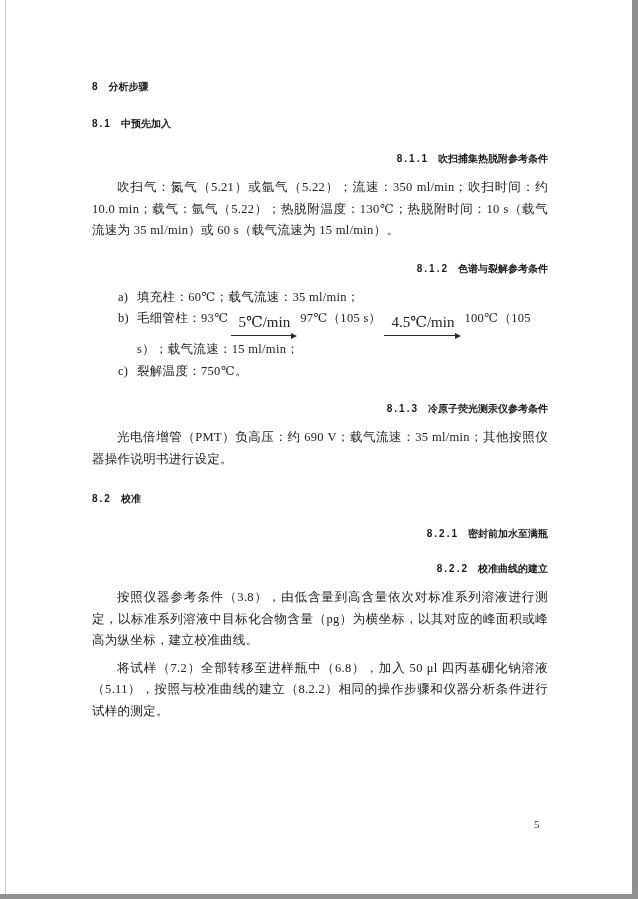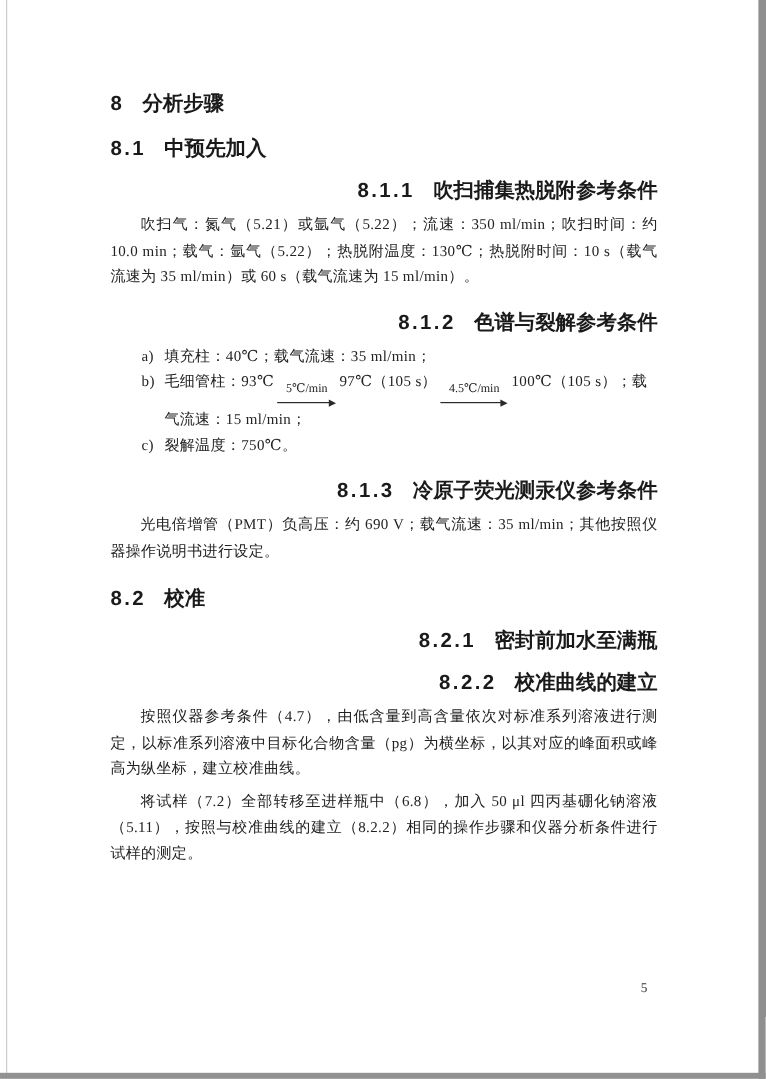--- a/index.html
+++ b/index.html
@@ -34,21 +34,21 @@
   .page-content {
     position: absolute;
     left: 92px;
     top: 78px;
     width: 456px;
   }
   .h-sec, .h-sub, .h-subsub {
     font-family: "Liberation Sans", "DejaVu Sans", sans-serif;
     font-weight: bold;
     color: #1a1a1a;
-    font-size: 17px;
+    font-size: 10px;
     line-height: 17px;
     margin: 0;
   }
   .h-sec { margin: 22px 0 12px 0; }
   .h-sub { margin: 20px 0 12px 0; }
   .h-subsub { margin: 18px 0 10px 0; text-align: right; }
   .h-first { margin-top: 0; }
   .h-num { letter-spacing: 2px; margin-right: 0.9em; }
   .para {
     font-size: 12.5px;
@@ -79,21 +79,21 @@
   .xarw {
     display: inline-flex;
     flex-direction: column;
     align-items: stretch;
     vertical-align: -5px;
     margin: 0 3px;
     line-height: 1;
     text-indent: 0;
   }
   .xarw .lbl {
-    font-size: 10px;
+    font-size: 15px;
     letter-spacing: 0;
     text-align: center;
     padding: 0 7px 2px 7px;
     white-space: nowrap;
   }
   .xarw .shaft {
     display: flex;
     align-items: center;
     height: 7px;
   }
@@ -131,21 +131,21 @@
 
   <h2 class="h-sub"><span class="h-num">8.1</span><span>中预先加入</span></h2>
 
   <h3 class="h-subsub"><span class="h-num">8.1.1</span><span>吹扫捕集热脱附参考条件</span></h3>
 
   <p class="para">吹扫气：氮气（5.21）或氩气（5.22）；流速：350 ml/min；吹扫时间：约 10.0 min；载气：氩气（5.22）；热脱附温度：130℃；热脱附时间：10 s（载气流速为 35 ml/min）或 60 s（载气流速为 15 ml/min）。</p>
 
   <h3 class="h-subsub"><span class="h-num">8.1.2</span><span>色谱与裂解参考条件</span></h3>
 
   <div class="list">
-    <div class="li"><span class="marker">a)</span><span>填充柱：40℃；载气流速：35 ml/min；</span></div>
+    <div class="li"><span class="marker">a)</span><span>填充柱：60℃；载气流速：35 ml/min；</span></div>
     <div class="li"><span class="marker">b)</span><span>毛细管柱：93℃</span><span class="xarw">
           <span class="lbl">5℃/min</span>
           <span class="shaft"></span>
         </span><span>97℃（105 s）</span><span class="xarw">
           <span class="lbl">4.5℃/min</span>
           <span class="shaft"></span>
         </span><span>100℃（105 s）；载气流速：15 ml/min；</span></div>
     <div class="li"><span class="marker">c)</span><span>裂解温度：750℃。</span></div>
   </div>
 
@@ -153,20 +153,20 @@
 
   <p class="para">光电倍增管（PMT）负高压：约 690 V；载气流速：35 ml/min；其他按照仪器操作说明书进行设定。</p>
 
   <h2 class="h-sub"><span class="h-num">8.2</span><span>校准</span></h2>
 
   <h3 class="h-subsub"><span class="h-num">8.2.1</span><span>密封前加水至满瓶</span></h3>
 
 
   <h3 class="h-subsub"><span class="h-num">8.2.2</span><span>校准曲线的建立</span></h3>
 
-  <p class="para">按照仪器参考条件（4.7），由低含量到高含量依次对标准系列溶液进行测定，以标准系列溶液中目标化合物含量（pg）为横坐标，以其对应的峰面积或峰高为纵坐标，建立校准曲线。</p>
+  <p class="para">按照仪器参考条件（3.8），由低含量到高含量依次对标准系列溶液进行测定，以标准系列溶液中目标化合物含量（pg）为横坐标，以其对应的峰面积或峰高为纵坐标，建立校准曲线。</p>
 
 
   <p class="para">将试样（7.2）全部转移至进样瓶中（6.8），加入 50 μl 四丙基硼化钠溶液（5.11），按照与校准曲线的建立（8.2.2）相同的操作步骤和仪器分析条件进行试样的测定。</p>
 
 </div>
 
 <div class="page-number">5</div>
 
 </body></html>

